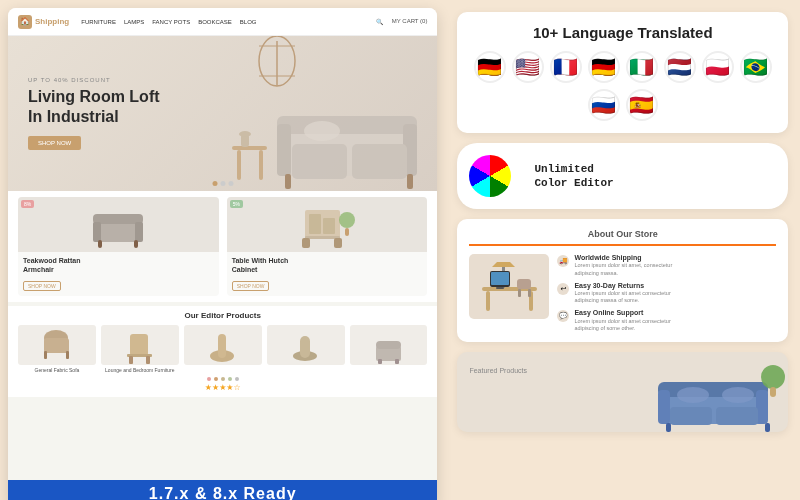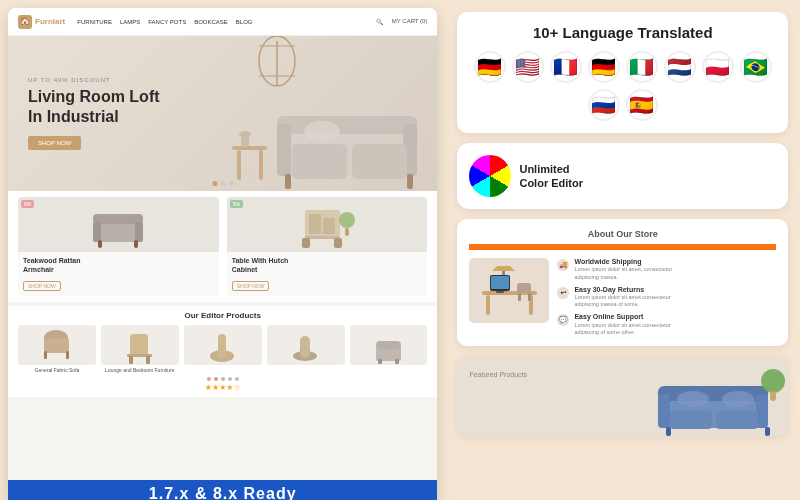--- a/index.html
+++ b/index.html
@@ -272,26 +272,27 @@
     }
 
     
     .features-row {
       display: flex;
       gap: 10px;
     }
     .feature-card {
       flex: 1;
       background: white;
-      border-radius: 12px;
+      border-radius: 20px;
       padding: 12px;
       box-shadow: 0 2px 8px rgba(0,0,0,0.08);
       display: flex;
       align-items: center;
-      gap: 8px;
+      gap: 23px;
+      font-family: Liberation Mono, monospace;
     }
     .feature-icon {
       width: 40px;
       height: 40px;
       border-radius: 50%;
       flex-shrink: 0;
       display: flex;
       align-items: center;
       justify-content: center;
       font-size: 22px;
@@ -323,21 +324,21 @@
       background: white;
       border-radius: 10px;
       padding: 10px 12px;
       box-shadow: 0 2px 8px rgba(0,0,0,0.08);
     }
     .about-title {
       font-size: 9px;
       font-weight: bold;
       color: #555;
       text-align: center;
-      border-bottom: 6px solid #f97316;
+      border-bottom: 2px solid #f97316;
       padding-bottom: 5px;
       margin-bottom: 8px;
     }
     .about-content {
       display: flex;
       gap: 8px;
     }
     .about-img {
       width: 80px;
       height: 65px;
@@ -470,21 +471,21 @@
 <body>
 
 <div class="main-container">
 
   <div class="left-panel">
     <div class="website-mockup">
 
       <div class="mockup-nav">
         <div class="mockup-logo">
           <div class="mockup-logo-icon">🏠</div>
-          <span>Furnlart</span>
+          <span>Shipping</span>
         </div>
         <div class="mockup-nav-links">
           <span>FURNITURE</span>
           <span>LAMPS</span>
           <span>FANCY POTS</span>
           <span>BOOKCASE</span>
           <span>BLOG</span>
         </div>
         <div class="mockup-nav-right">
           <span>🔍</span>

